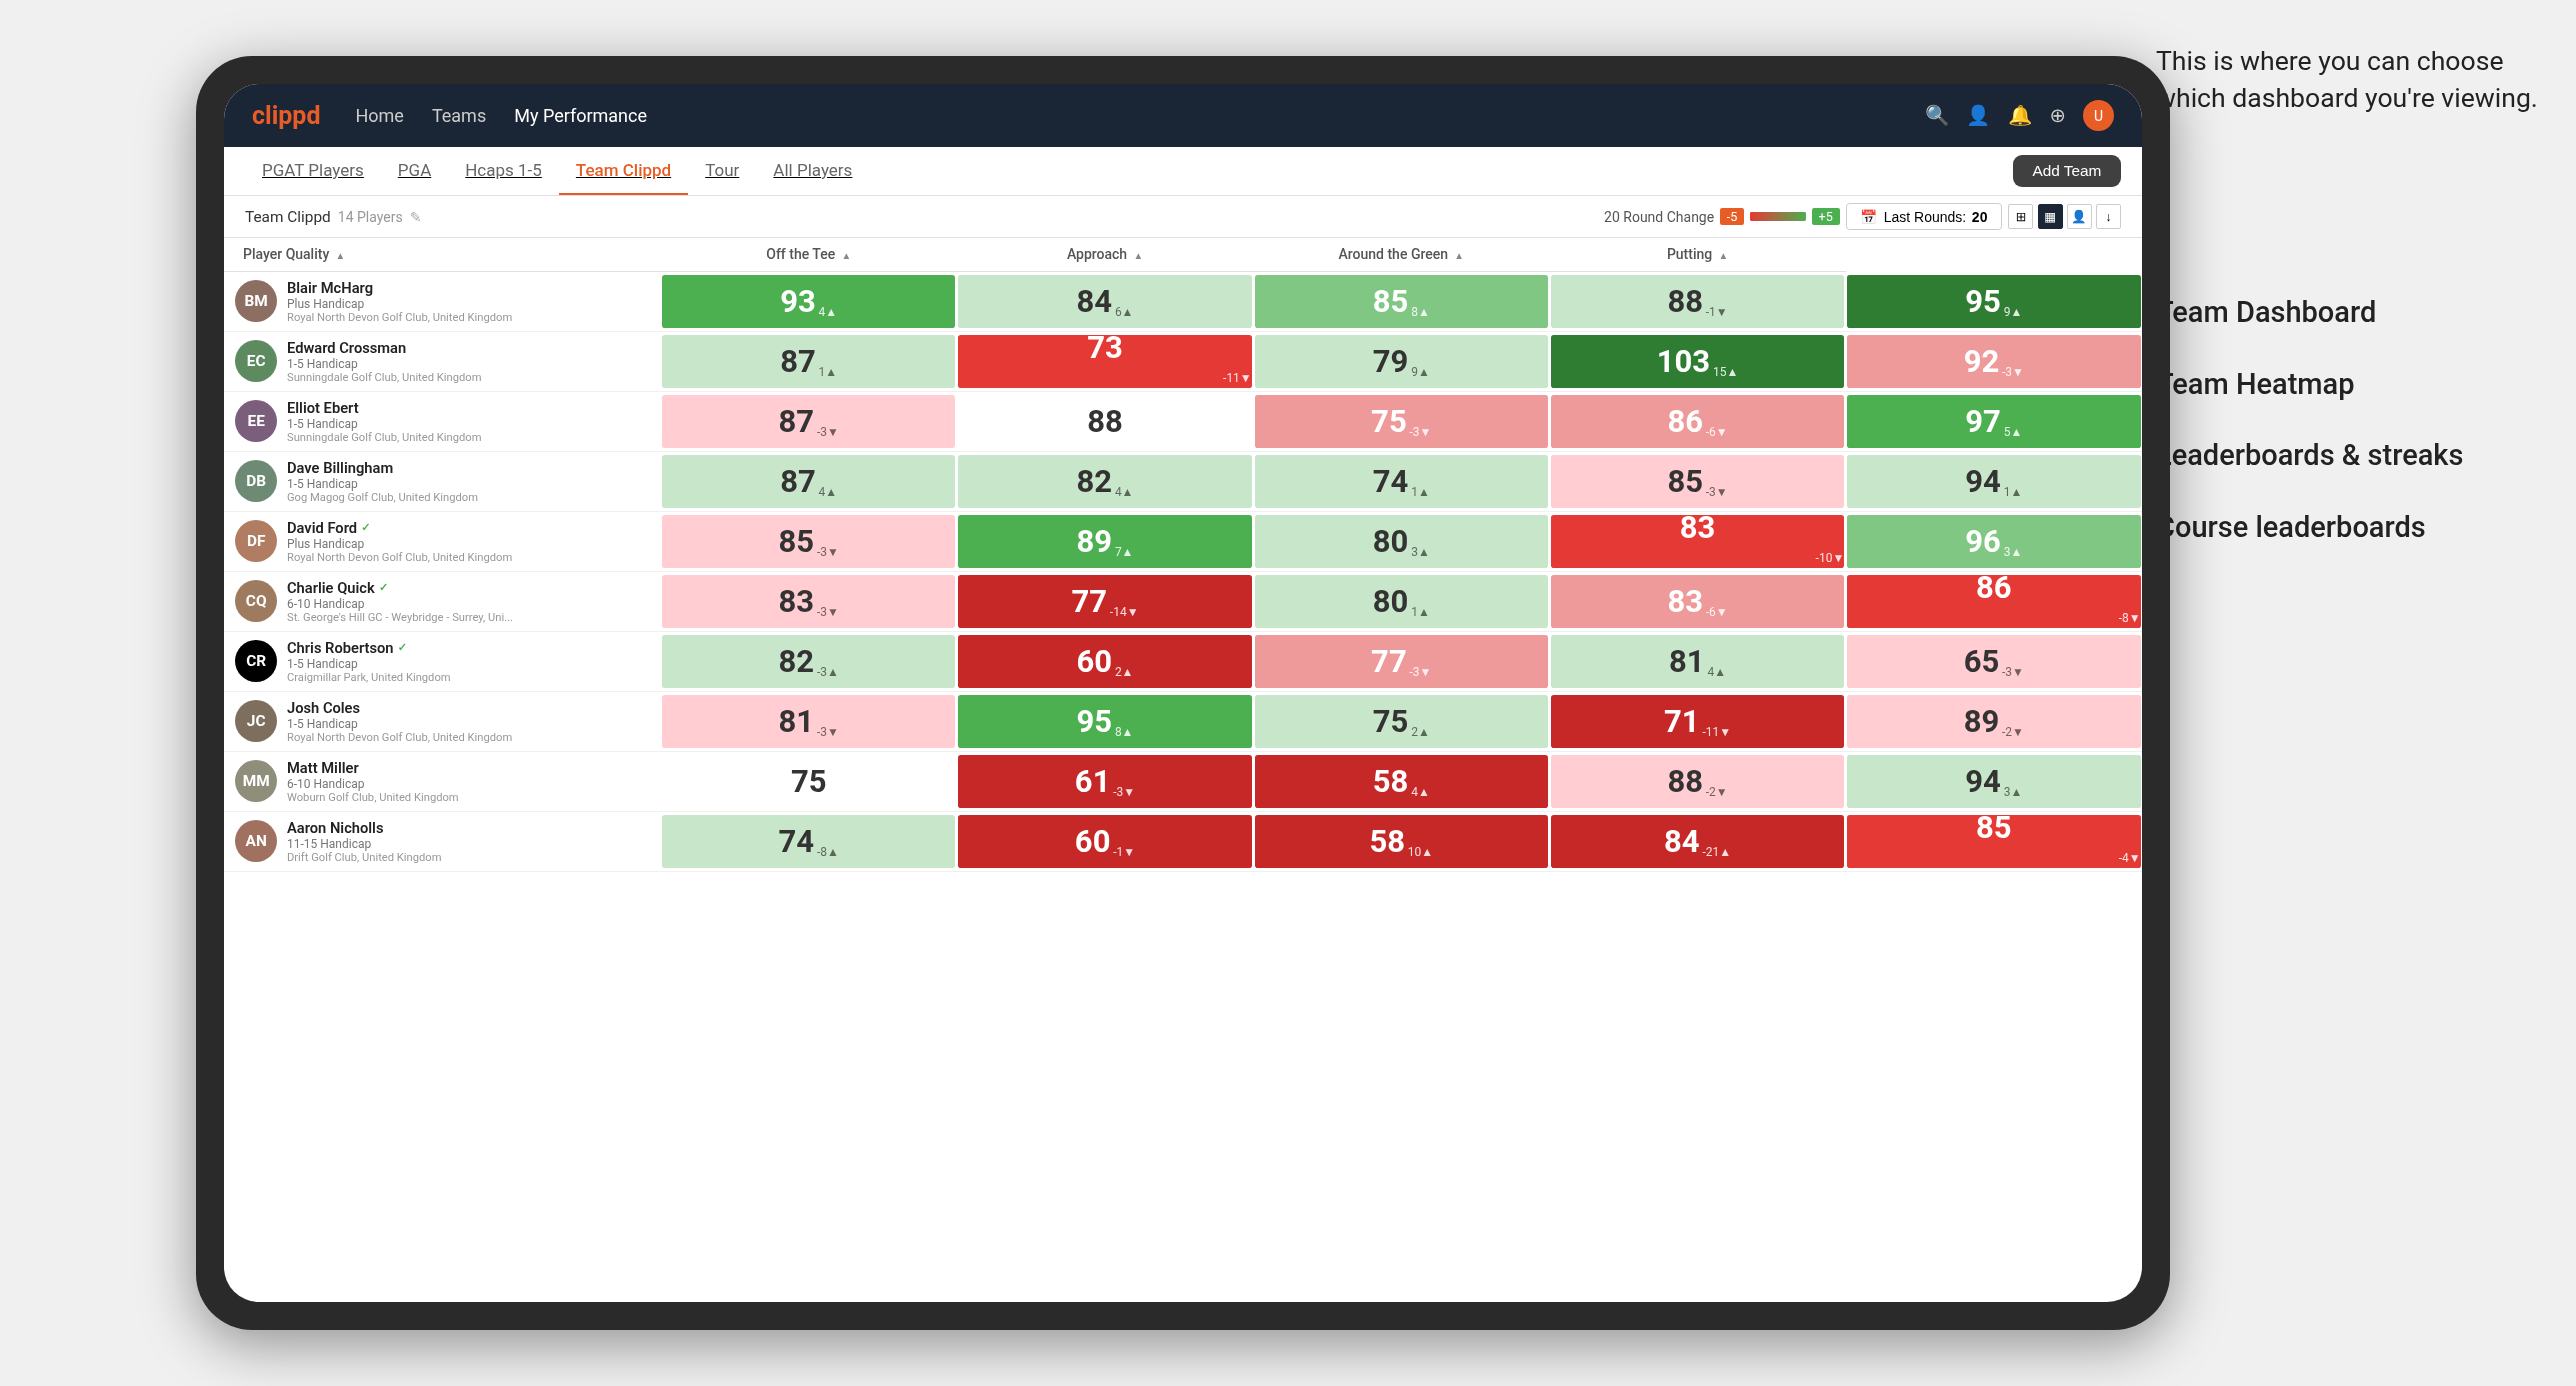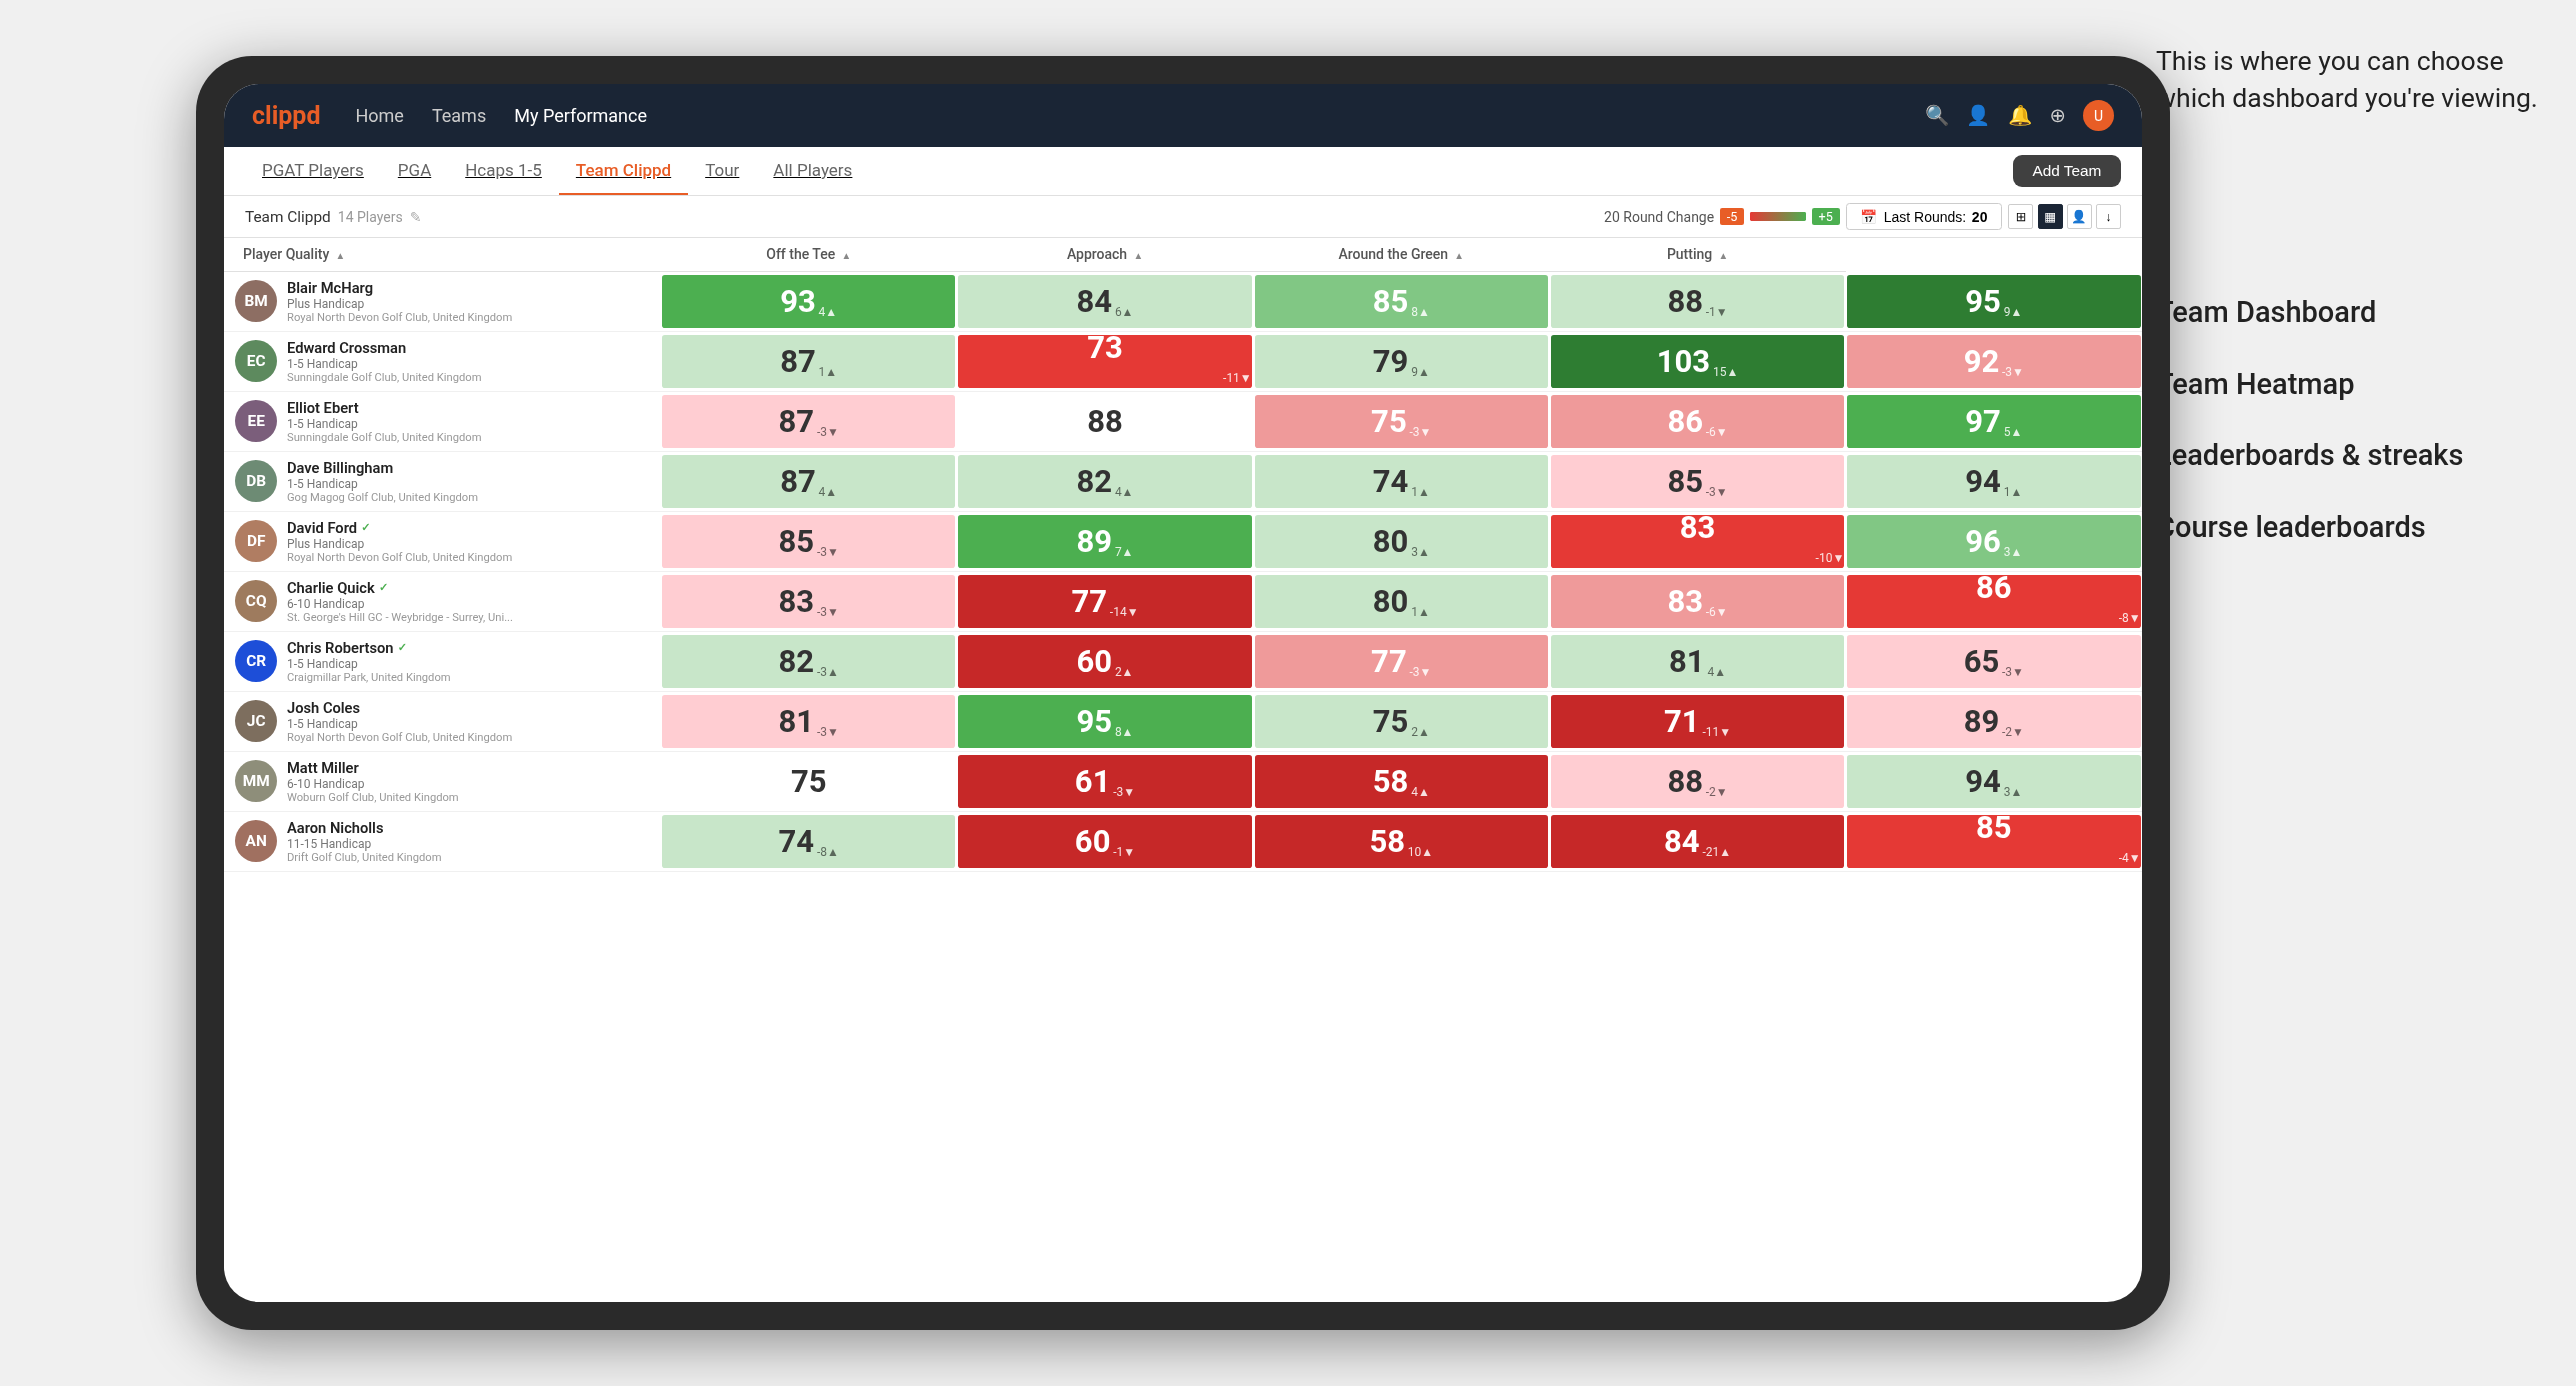--- a/index.html
+++ b/index.html
@@ -729,21 +729,21 @@
               <td class="score-cell">
       <div class="score-box bg-red-mid">
         <span class="score-number">86</span>
         <span class="score-delta"> -8▼</span>
       </div>
     </td>
             </tr>
             <tr class="player-row">
               <td class="player-cell">
     <div class="player-info">
-      <div class="player-avatar" style="background:#1d4ed8">CR</div>
+      <div class="player-avatar" style="background:#000000">CR</div>
       <div class="player-details">
         <div class="player-name">
           Chris Robertson
           <span class="verified-icon">✓</span>
         </div>
         <div class="player-hcp">1-5 Handicap</div>
         <div class="player-club">Craigmillar Park, United Kingdom</div>
       </div>
     </div>
   </td>

